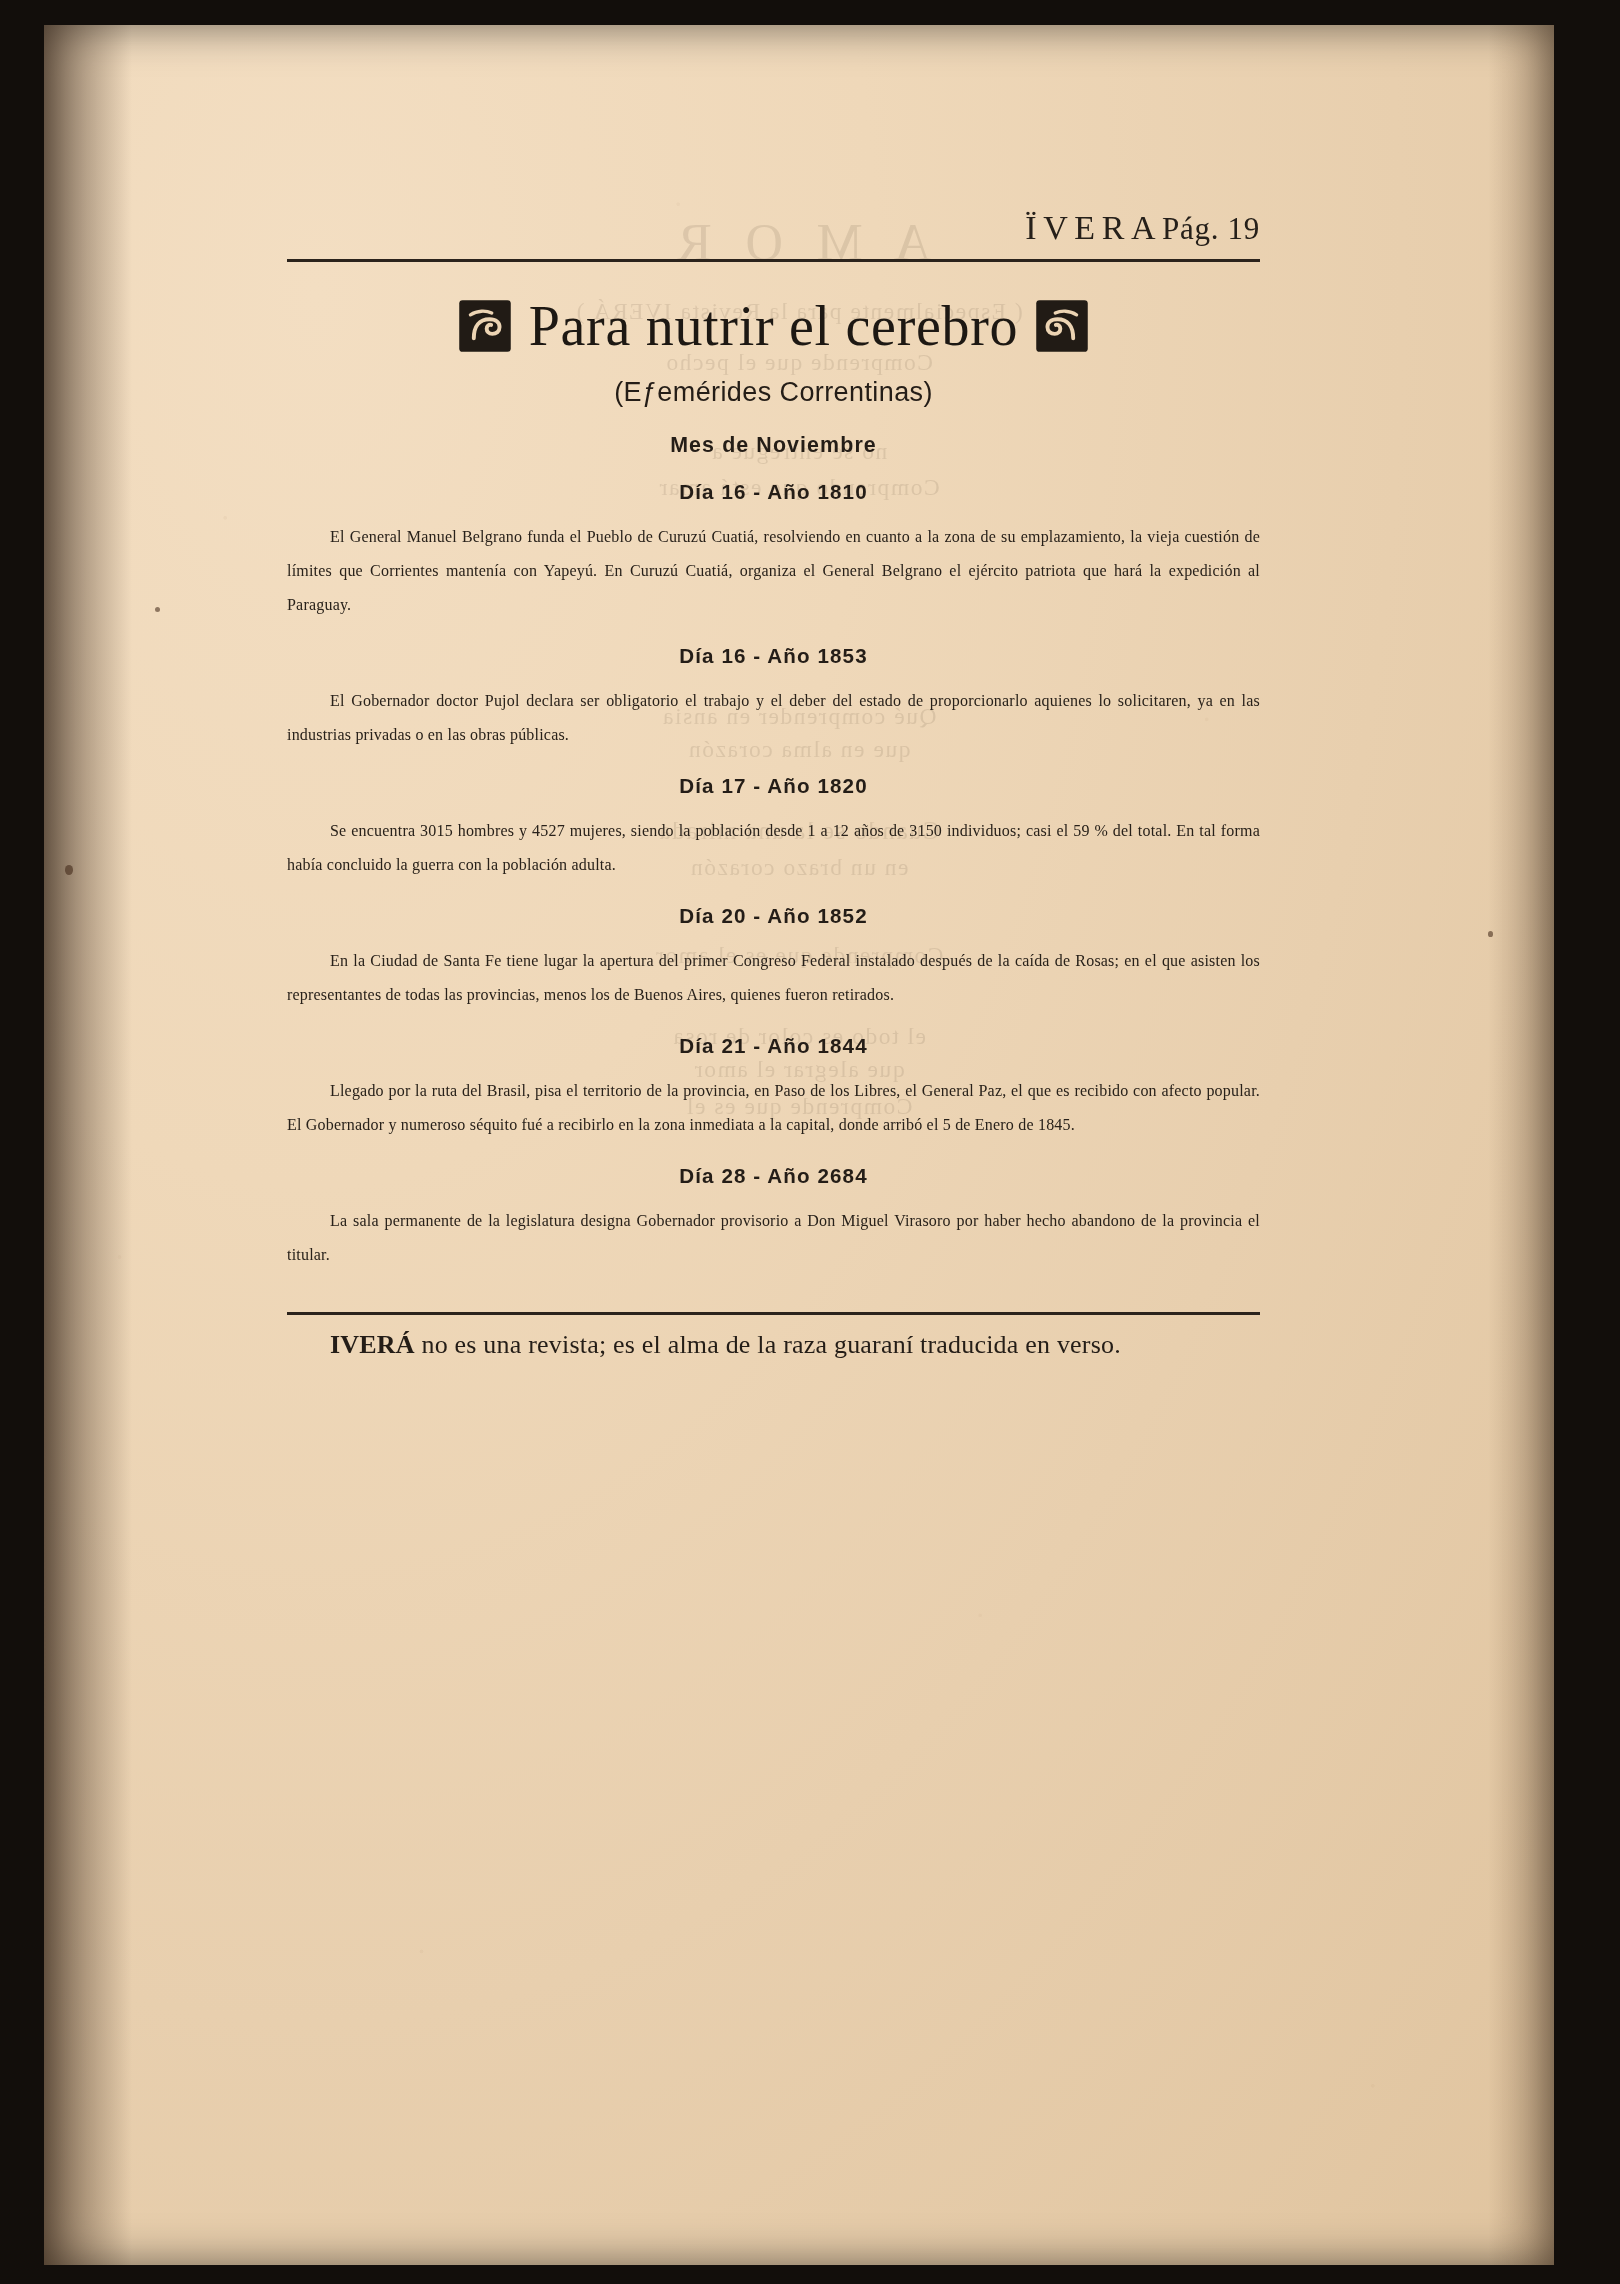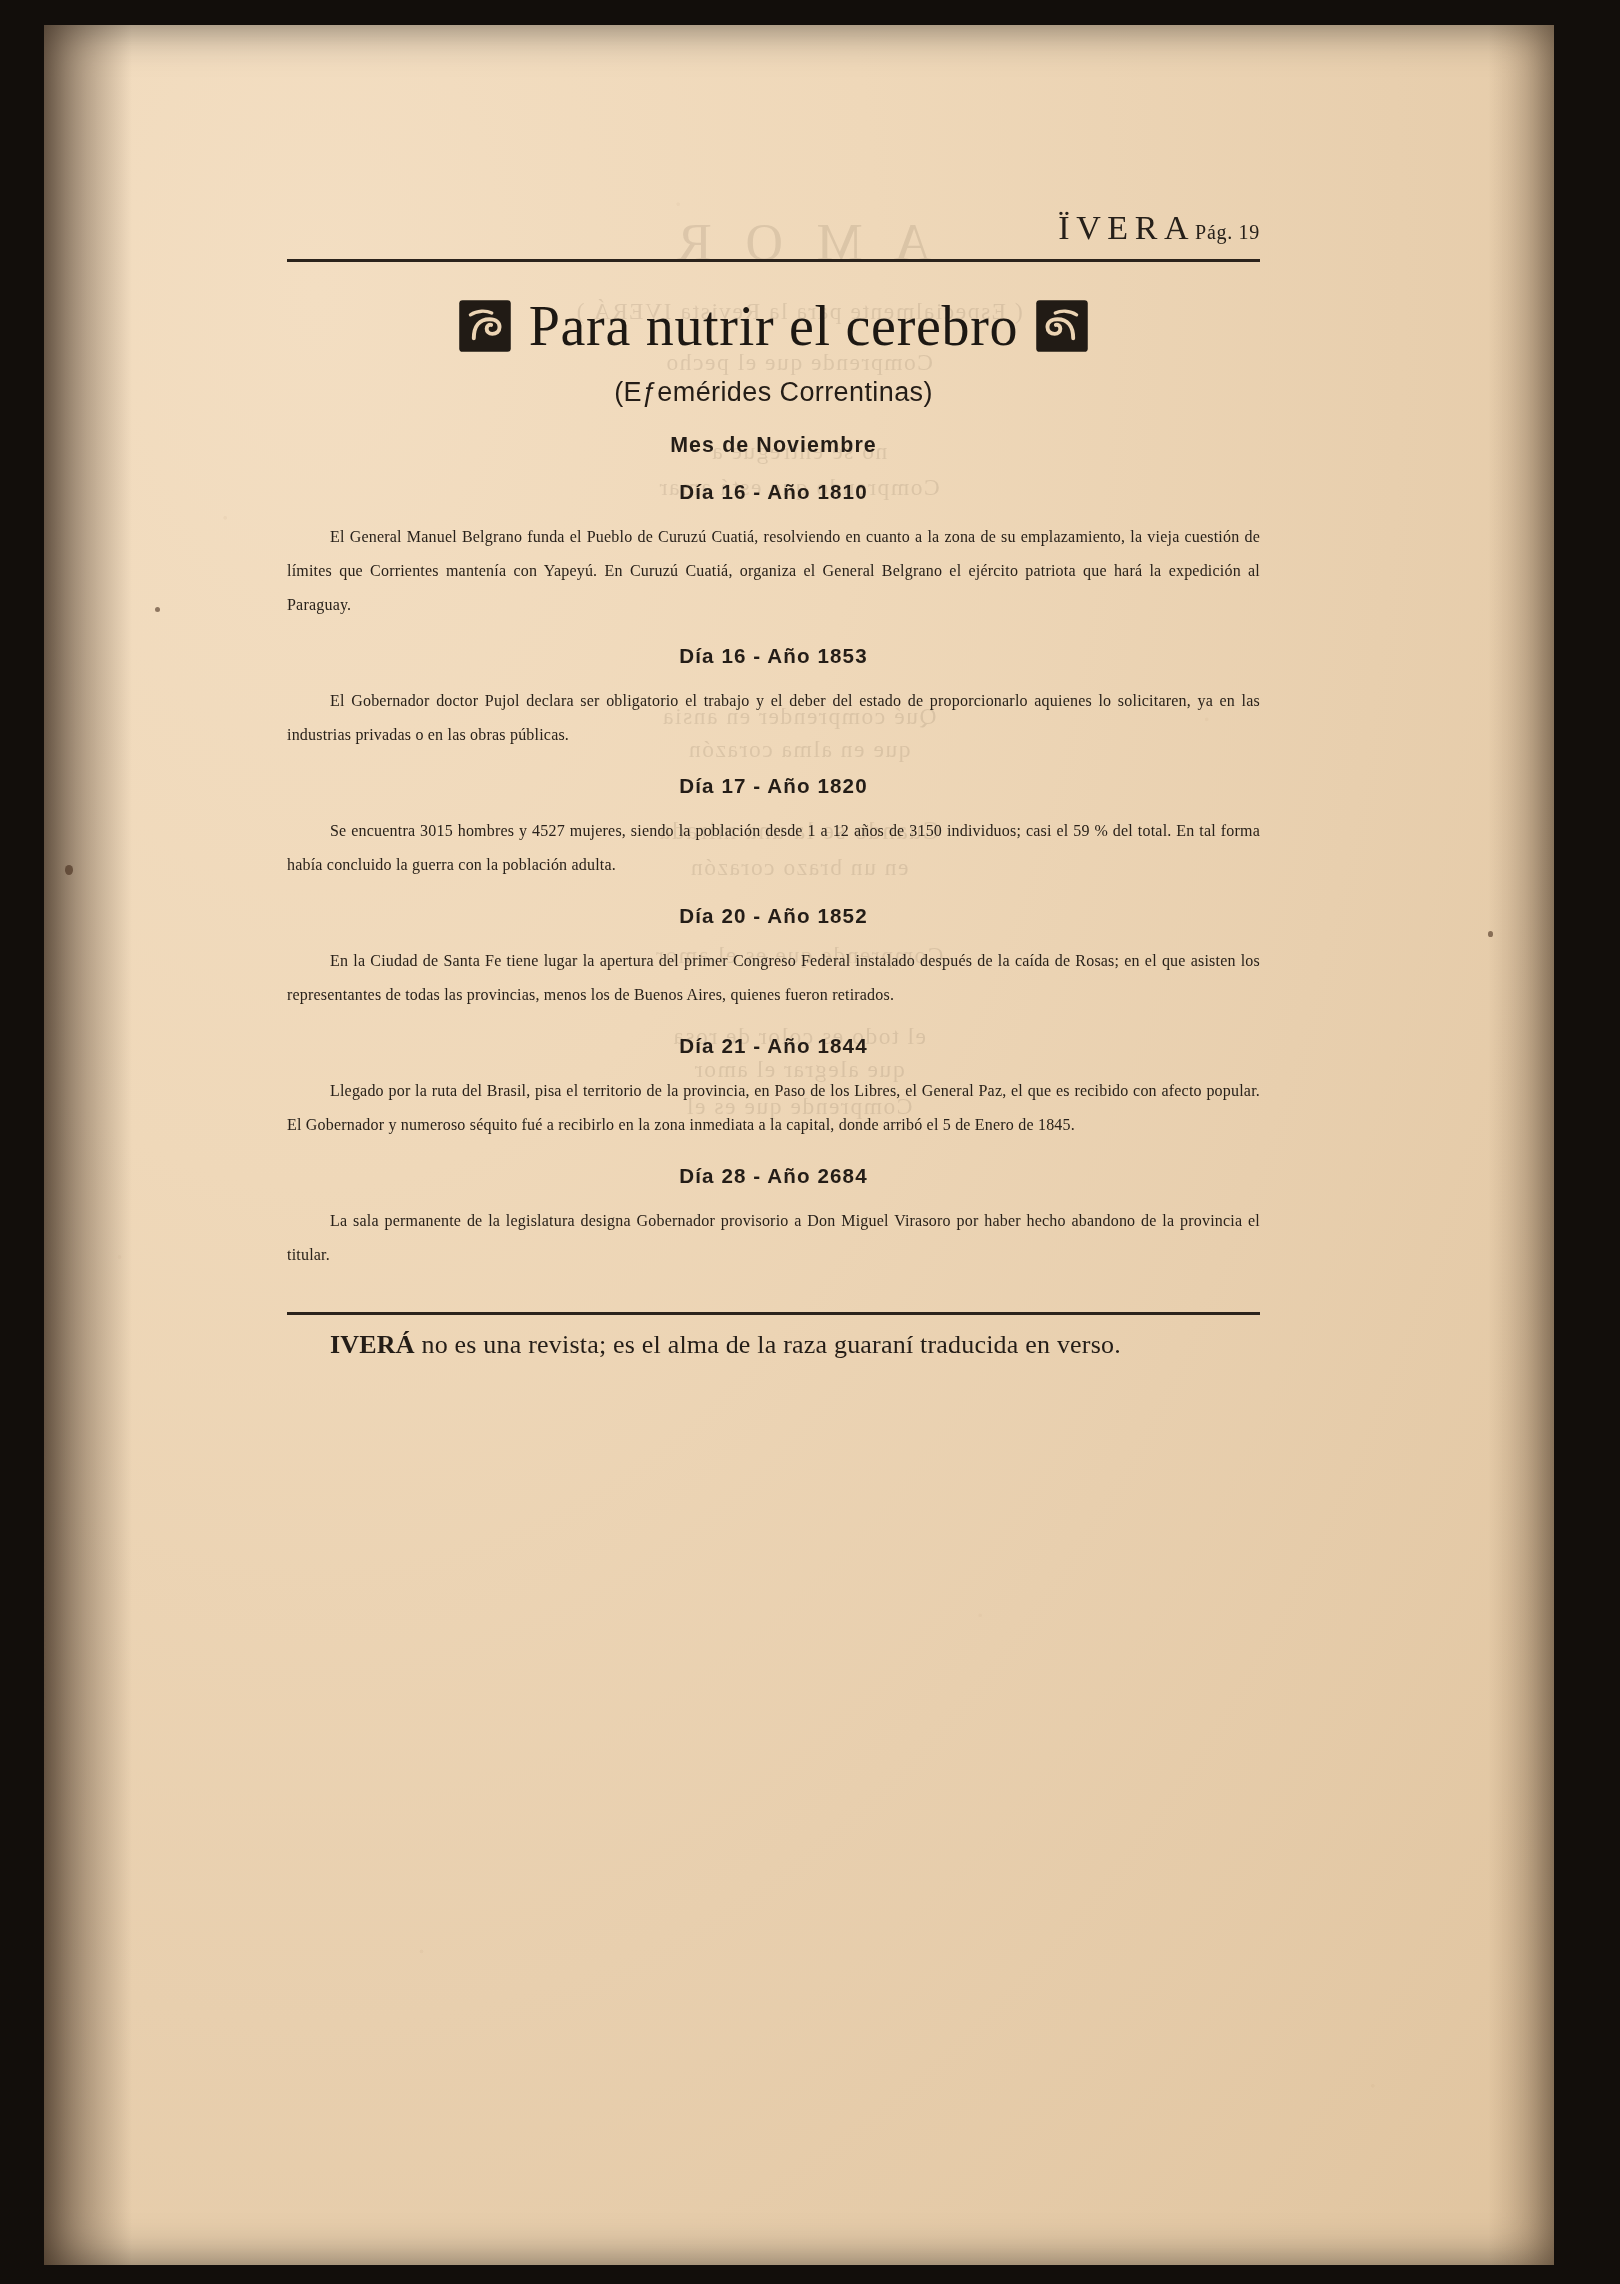--- a/index.html
+++ b/index.html
@@ -104,21 +104,21 @@
     padding-top: 184px;
   }
   .masthead {
     font-size: 34px;
     letter-spacing: 6.6px;
     font-family: "Liberation Serif", serif;
     color: #26201a;
     padding-left: 147px;
   }
   .folio {
-    font-size: 20px;
+    font-size: 31px;
     color: #26201a;
     letter-spacing: 0.7px;
   }
   .rule {
     height: 2.9px;
     background: #2b231c;
     margin-top: 11.8px;
     width: 100%;
   }
 

